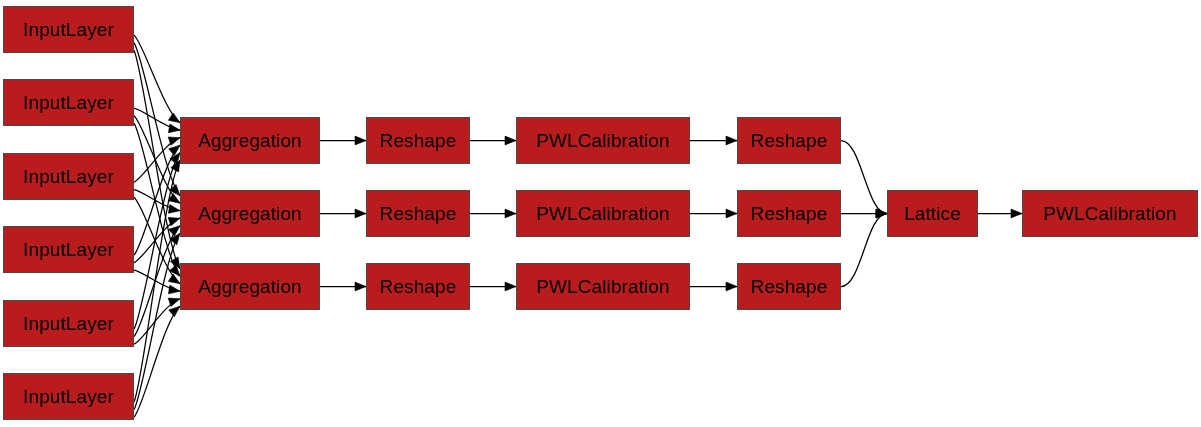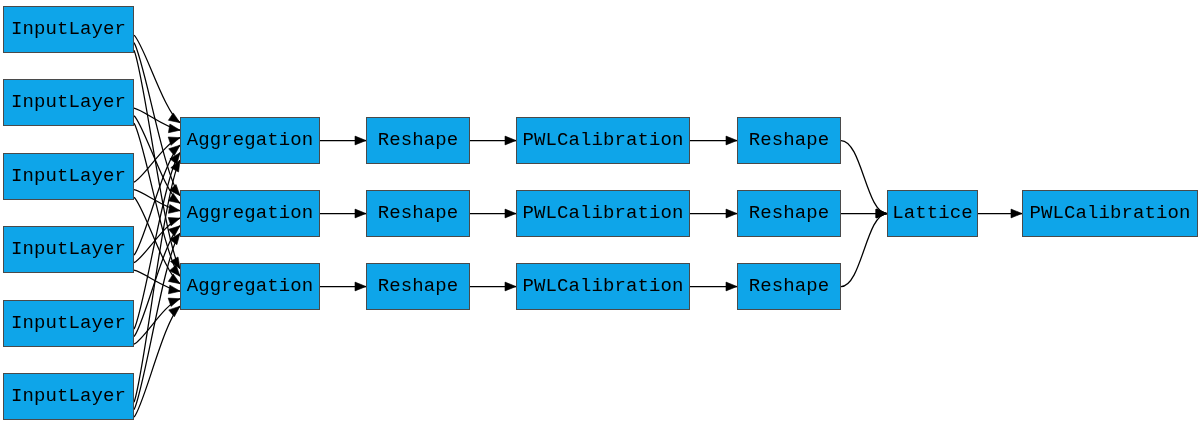--- a/index.html
+++ b/index.html
@@ -18,26 +18,26 @@
   #graph-svg {
     position: absolute;
     left: 0;
     top: 0;
     width: 1201px;
     height: 427px;
   }
   .node-box {
     position: absolute;
     box-sizing: border-box;
-    background: #0ea5e9;
+    background: #b91c1c;
     border: 1.4px solid #4a4a4a;
     display: flex;
     align-items: center;
     justify-content: center;
-    font-family: Liberation Mono, monospace;
+    font-family: Liberation Sans, sans-serif;
     font-size: 19px;
     color: #000000;
     line-height: 1;
     white-space: nowrap;
     letter-spacing: 0.1px;
   }
   .edge-path {
     fill: none;
     stroke: #000000;
     stroke-width: 1.25px;

